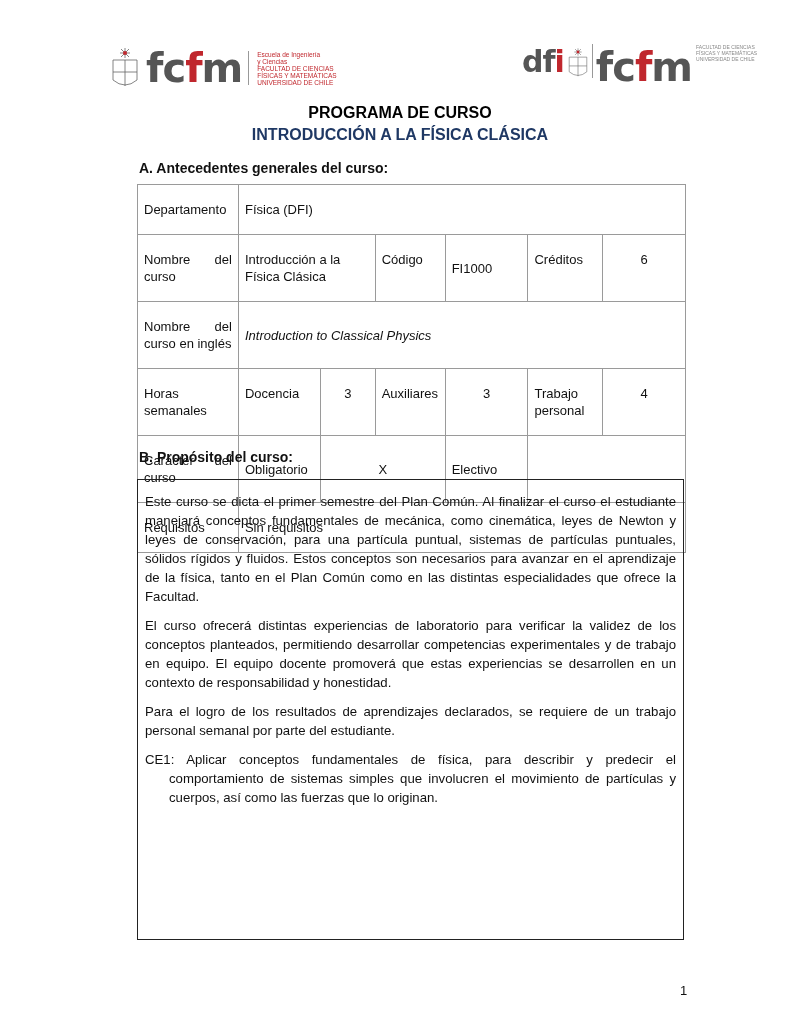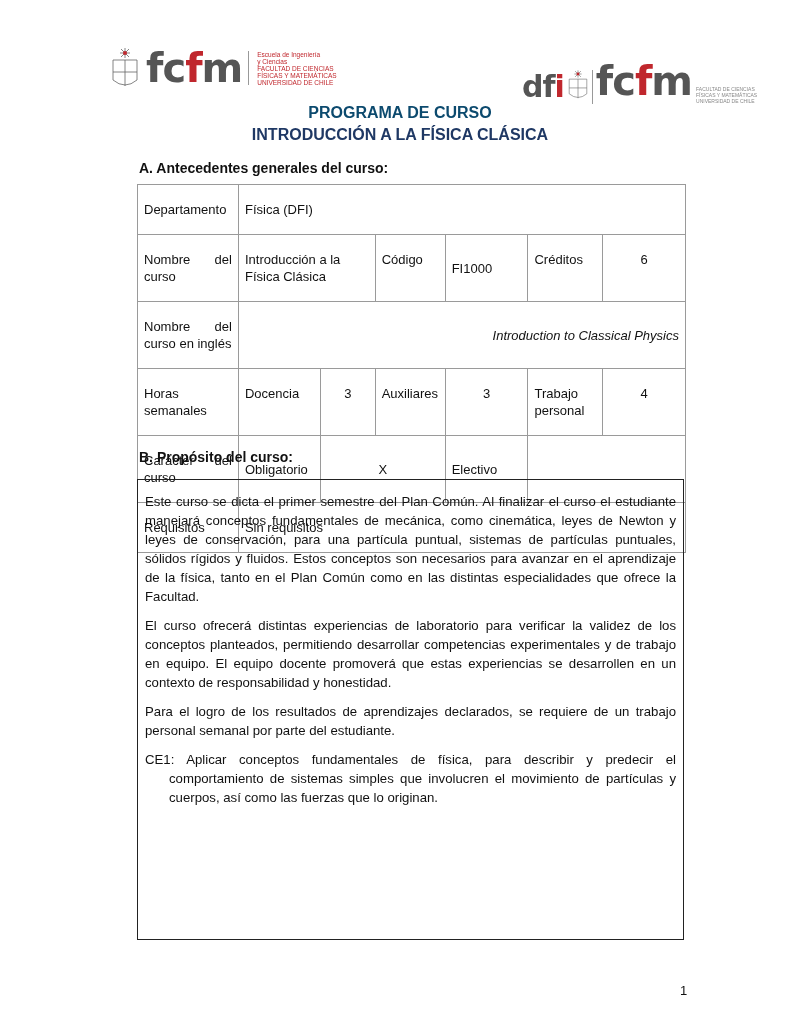--- a/index.html
+++ b/index.html
@@ -1,42 +1,42 @@
 <!DOCTYPE html>
 <html><head>
 <meta charset="utf-8">
 <style>
   html, body { margin:0; padding:0; background:#ffffff; }
   body { width:800px; height:1035px; position:relative; overflow:hidden;
          font-family:"Liberation Sans", sans-serif; color:#111; }
   .logo-left { position:absolute; left:110px; top:44px; height:48px; display:flex; align-items:center; }
-  .logo-right { position:absolute; left:522px; top:56px; height:48px; display:flex; align-items:flex-end; }
+  .logo-right { position:absolute; left:522px; top:44px; height:48px; display:flex; align-items:flex-start; }
   .crest { width:30px; height:44px; position:relative; }
   .fcfm { font-family:"DejaVu Sans", sans-serif; font-weight:bold; font-size:40px; color:#555; letter-spacing:-1px; margin-left:6px; }
   .fcfm .f2 { color:#c0272d; }
   .dfi { font-family:"DejaVu Sans", sans-serif; font-weight:bold; font-size:30px; color:#555; letter-spacing:-1px; }
   .dfi .i { color:#c0272d; }
   .vsep { width:1px; height:34px; background:#999; margin:0 6px; }
   .escuela { font-size:6.5px; line-height:7px; color:#c0272d; margin-left:2px; }
   .small-gray { font-size:5px; line-height:6px; color:#888; margin-left:4px; }
 
   .title1 { position:absolute; top:104px; left:0; width:800px; text-align:center;
-            font-weight:bold; font-size:16px; color:#0c4a6e; }
+            font-weight:bold; font-size:16px; color:#000000; }
   .title2 { position:absolute; top:126px; left:0; width:800px; text-align:center;
             font-weight:bold; font-size:16px; color:#1f3864; }
   .secA { position:absolute; top:160px; left:139px; font-weight:bold; font-size:14px; }
   .secB { position:absolute; top:449px; left:139px; font-weight:bold; font-size:14px; }
 
   table.info { position:absolute; left:137px; top:184px; width:549px; border-collapse:collapse;
                font-size:13px; }
   table.info td { border:1px solid #9a9a9a; padding:16px 6px; vertical-align:top; line-height:17px; }
   .just { text-align:justify; text-align-last:justify; }
   .center { text-align:center; }
   .mid { vertical-align:middle !important;margin-left:32px; }
-  .italic { font-style:italic;text-align:right; }
+  .italic { font-style:italic; }
 
   .purpose { position:absolute; left:137px; top:479px; width:547px; height:461px;
              border:1.5px solid #222; box-sizing:border-box; padding:12px 7px; font-size:13.2px; line-height:19px; }
   .purpose p { margin:0 0 10px 0; text-align:justify; }
   .purpose p.ce { padding-left:24px; text-indent:-24px; }
   .pagenum { position:absolute; left:680px; top:983px; font-size:13px; }
 </style>
 </head>
 <body>
 

